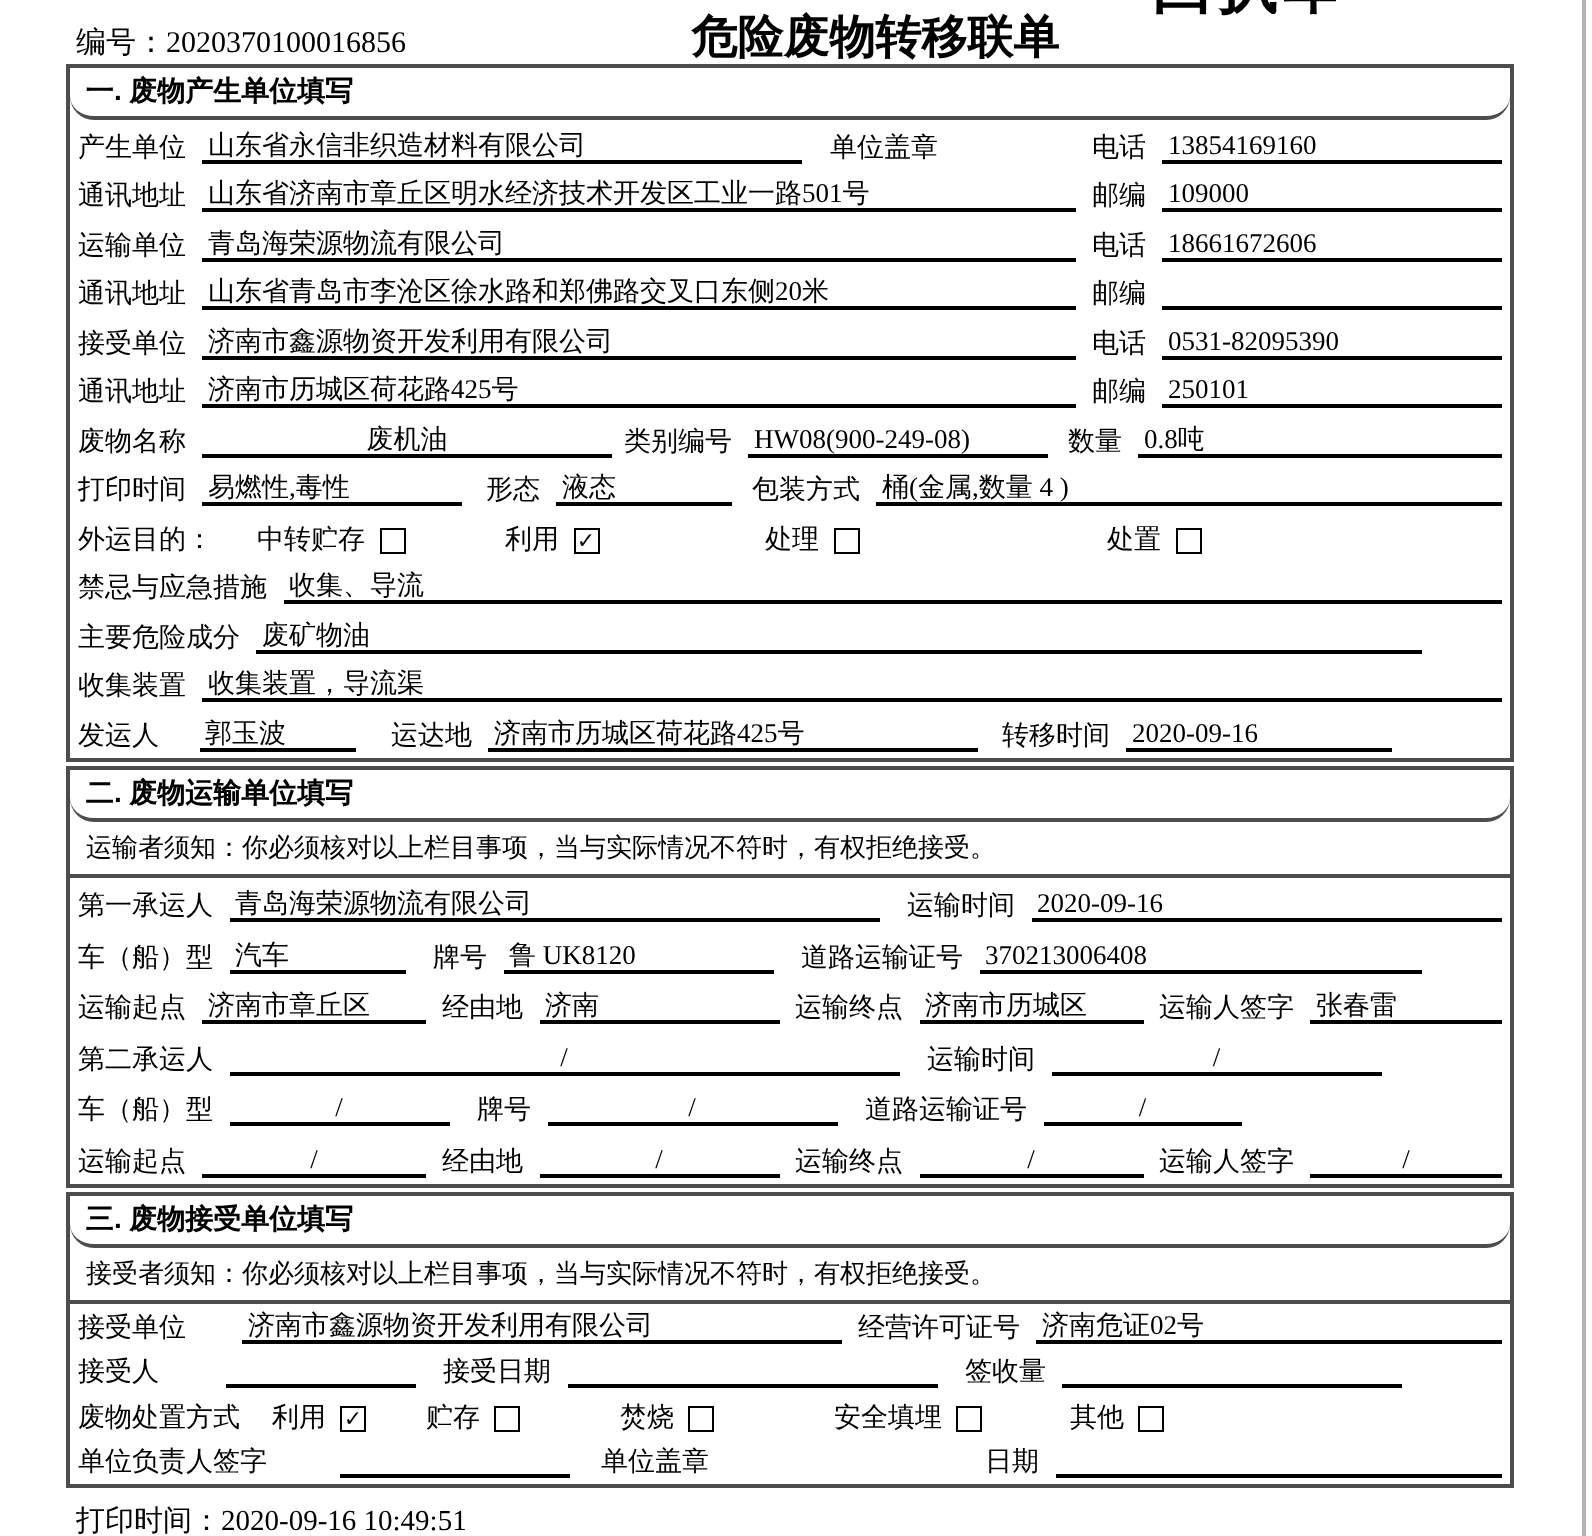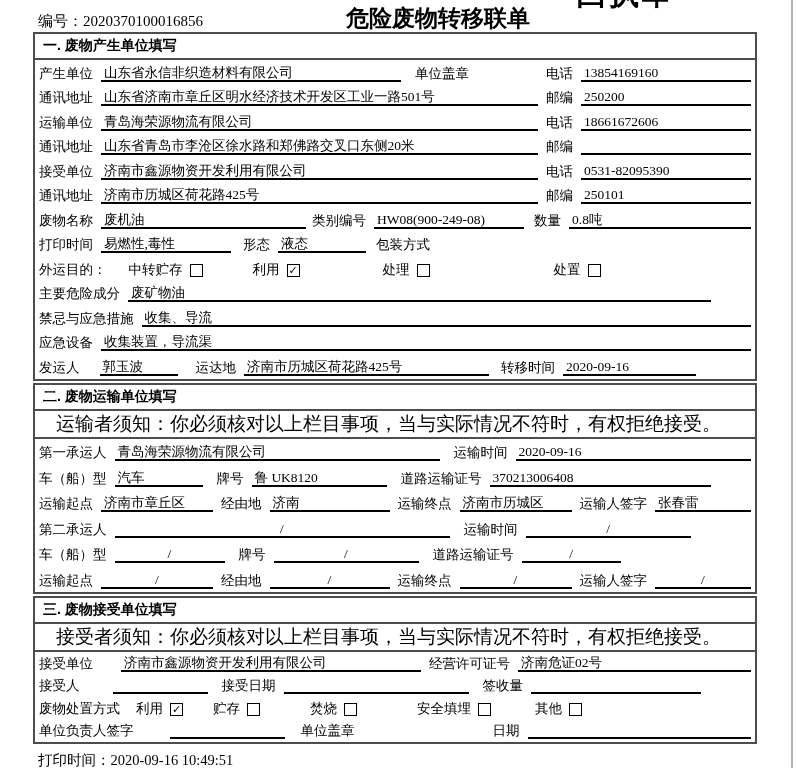--- a/index.html
+++ b/index.html
@@ -15,22 +15,22 @@
   .stamp-inner{font-family:"Liberation Sans","DejaVu Sans",sans-serif;font-weight:900;
     font-size:30px;line-height:1;margin-top:-21px;letter-spacing:3px;white-space:nowrap;}
   
   .hdr{position:relative;height:32px;}
   .serial{position:absolute;left:38px;top:12px;font-size:15px;white-space:nowrap;}
   .doc-title{position:absolute;left:90px;right:10px;top:3px;text-align:center;
     font-size:23px;font-weight:bold;font-family:"Liberation Sans","DejaVu Sans",sans-serif;}
   
   .box{border:2px solid #4d4d4d;margin:0 39px 2px 33px;background:#fff;}
   .sec-title{font-family:"Liberation Sans","DejaVu Sans",sans-serif;font-weight:bold;
-    font-size:14px;line-height:17px;padding:3px 8px 4px;border-bottom:2px solid #4d4d4d;}
-  .notice{font-size:19px;line-height:17px;padding:4px 21px 5px;border-bottom:2px solid #4d4d4d;}
+    font-size:14px;line-height:17px;padding:3px 8px 4px;border-bottom:2px solid #4d4d4d;border-radius:12px;}
+  .notice{font-size:13px;line-height:17px;padding:4px 8px 5px;border-bottom:2px solid #4d4d4d;}
   .row{display:flex;align-items:flex-end;padding:0 4px 3px;font-size:13.5px;box-sizing:border-box;}
   .sec1 .row{height:24.5px;}
   .sec2 .row{height:25.6px;}
   .sec3 .row{height:22.5px;}
   .lbl{white-space:nowrap;margin-right:8px;line-height:16px;}
   .field{border-bottom:2px solid #000000;padding:0 3px;white-space:nowrap;overflow:hidden;
     height:17px;line-height:16px;box-sizing:border-box;flex:0 0 auto;}
   .field.grow{flex:1 1 auto;}
   .field.ctr{text-align:center;}
   .sp{flex:1 1 auto;}
@@ -64,21 +64,21 @@
           <span class="field" style="width: 300px;">山东省永信非织造材料有限公司</span>
           <span class="lbl" style="margin-left: 14px;">单位盖章</span>
           <span class="sp"></span>
           <span class="lbl">电话</span>
           <span class="field" style="width: 170px;">13854169160</span>
         </div>
         <div class="row">
           <span class="lbl">通讯地址</span>
           <span class="field grow">山东省济南市章丘区明水经济技术开发区工业一路501号</span>
           <span class="lbl" style="margin-left: 8px;">邮编</span>
-          <span class="field" style="width: 170px;">250200</span>
+          <span class="field" style="width: 170px;">109000</span>
         </div>
         <div class="row">
           <span class="lbl">运输单位</span>
           <span class="field grow">青岛海荣源物流有限公司</span>
           <span class="lbl" style="margin-left: 8px;">电话</span>
           <span class="field" style="width: 170px;">18661672606</span>
         </div>
         <div class="row">
           <span class="lbl">通讯地址</span>
           <span class="field grow">山东省青岛市李沧区徐水路和郑佛路交叉口东侧20米</span>
@@ -92,32 +92,33 @@
           <span class="field" style="width: 170px;">0531-82095390</span>
         </div>
         <div class="row">
           <span class="lbl">通讯地址</span>
           <span class="field grow">济南市历城区荷花路425号</span>
           <span class="lbl" style="margin-left: 8px;">邮编</span>
           <span class="field" style="width: 170px;">250101</span>
         </div>
         <div class="row">
           <span class="lbl">废物名称</span>
-          <span class="field" style="width: 205px;">废机油</span>
+          <span class="field" style="width: 205px; text-align: center;">废机油</span>
           <span class="lbl" style="margin-left: 6px;">类别编号</span>
           <span class="field" style="width: 150px;">HW08(900-249-08)</span>
           <span class="lbl" style="margin-left: 10px;">数量</span>
           <span class="field grow">0.8吨</span>
         </div>
         <div class="row">
           <span class="lbl">打印时间</span>
           <span class="field" style="width: 130px;">易燃性,毒性</span>
           <span class="lbl" style="margin-left: 12px;">形态</span>
           <span class="field" style="width: 88px;">液态</span>
           <span class="lbl" style="margin-left: 10px;">包装方式</span>
+          <span class="field grow">桶(金属,数量 4 )</span>
         </div>
         <div class="row">
           <span class="lbl">外运目的：</span>
           <span class="cbg" style="margin-left: 14px;">
             <span class="cbl">中转贮存</span>
             <span class="cbx"></span>
           </span>
           <span class="cbg" style="margin-left: 50px;">
             <span class="cbl">利用</span>
             <span class="cbx">✓</span>
@@ -125,29 +126,29 @@
           <span class="cbg" style="margin-left: 83px;">
             <span class="cbl">处理</span>
             <span class="cbx"></span>
           </span>
           <span class="cbg" style="margin-left: 124px;">
             <span class="cbl">处置</span>
             <span class="cbx"></span>
           </span>
         </div>
         <div class="row">
+          <span class="lbl">禁忌与应急措施</span>
+          <span class="field grow">收集、导流</span>
+        </div>
+        <div class="row">
           <span class="lbl">主要危险成分</span>
           <span class="field grow" style="margin-right: 40px;">废矿物油</span>
         </div>
         <div class="row">
-          <span class="lbl">禁忌与应急措施</span>
-          <span class="field grow">收集、导流</span>
-        </div>
-        <div class="row">
-          <span class="lbl">应急设备</span>
+          <span class="lbl">收集装置</span>
           <span class="field grow">收集装置，导流渠</span>
         </div>
         <div class="row">
           <span class="lbl">发运人</span>
           <span class="field" style="width: 78px; margin-left: 12px;">郭玉波</span>
           <span class="lbl" style="margin-left: 18px; text-align: right;">运达地</span>
           <span class="field" style="width: 245px;">济南市历城区荷花路425号</span>
           <span class="lbl" style="margin-left: 12px;">转移时间</span>
           <span class="field grow" style="margin-right: 55px;">2020-09-16</span>
         </div>

